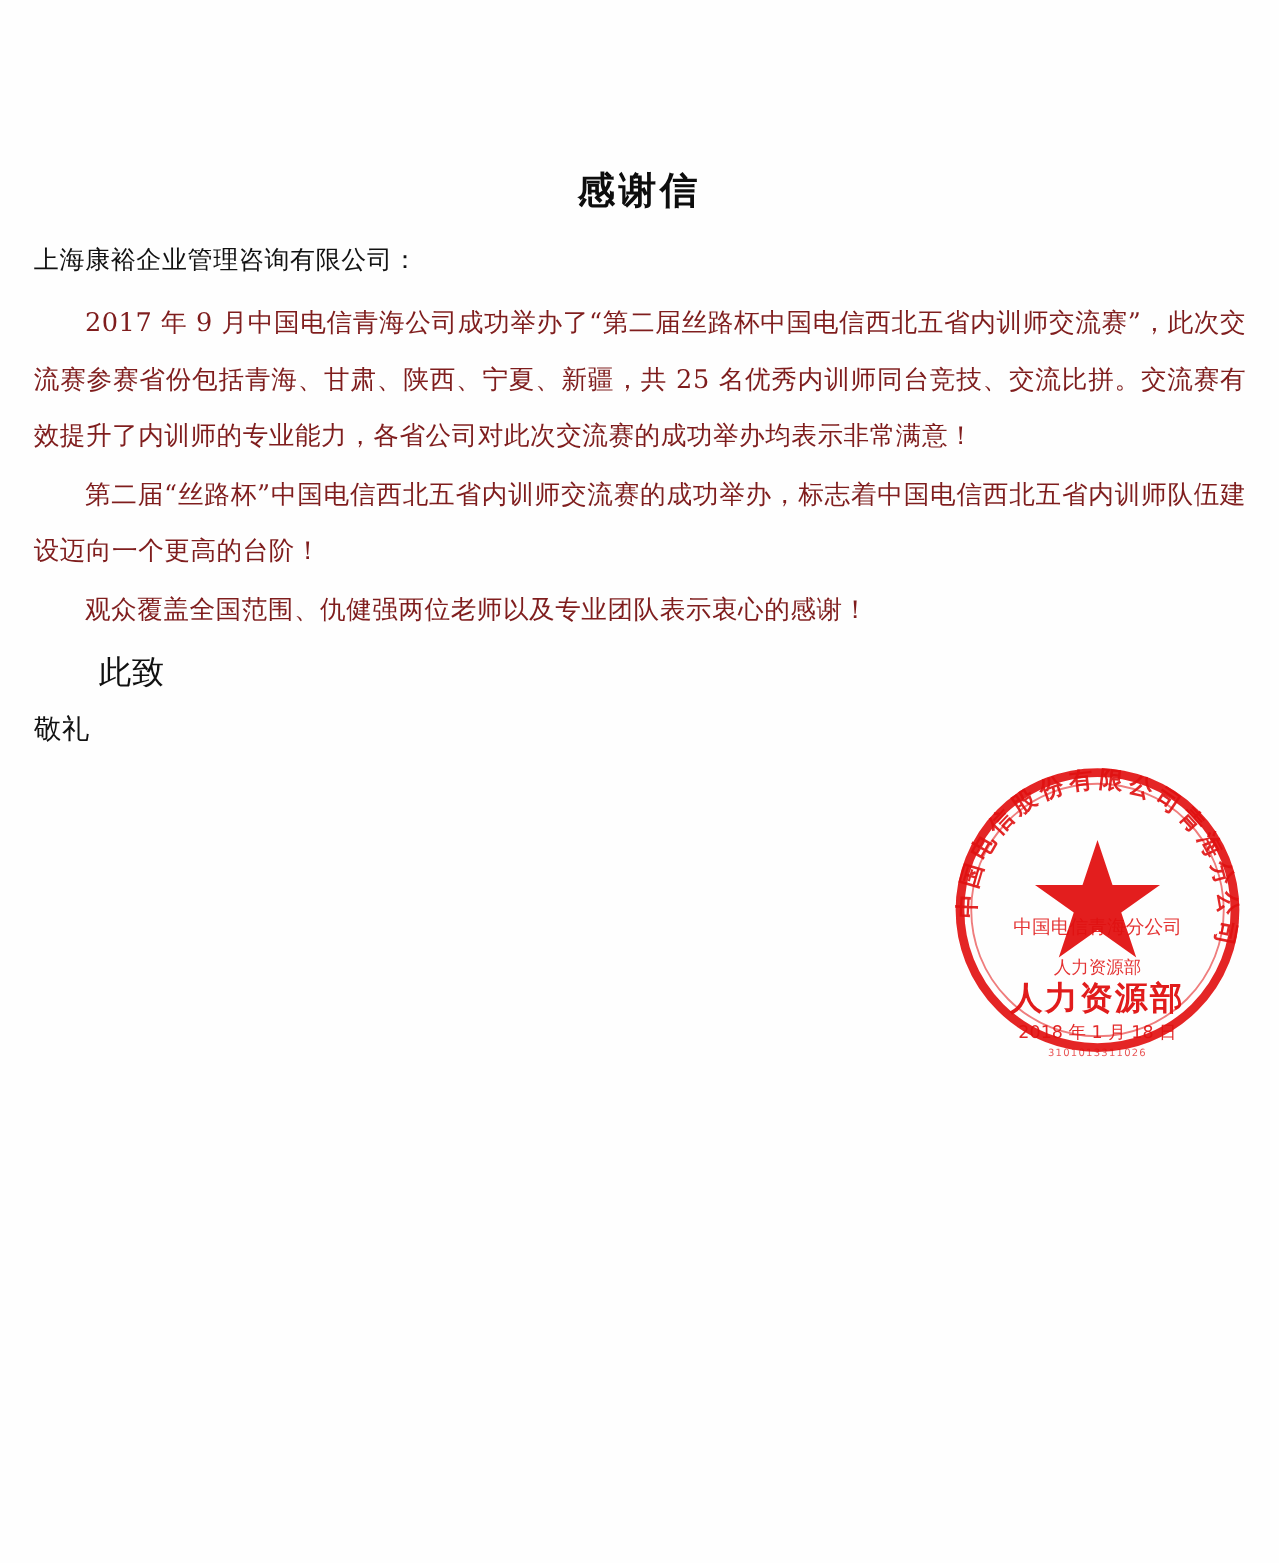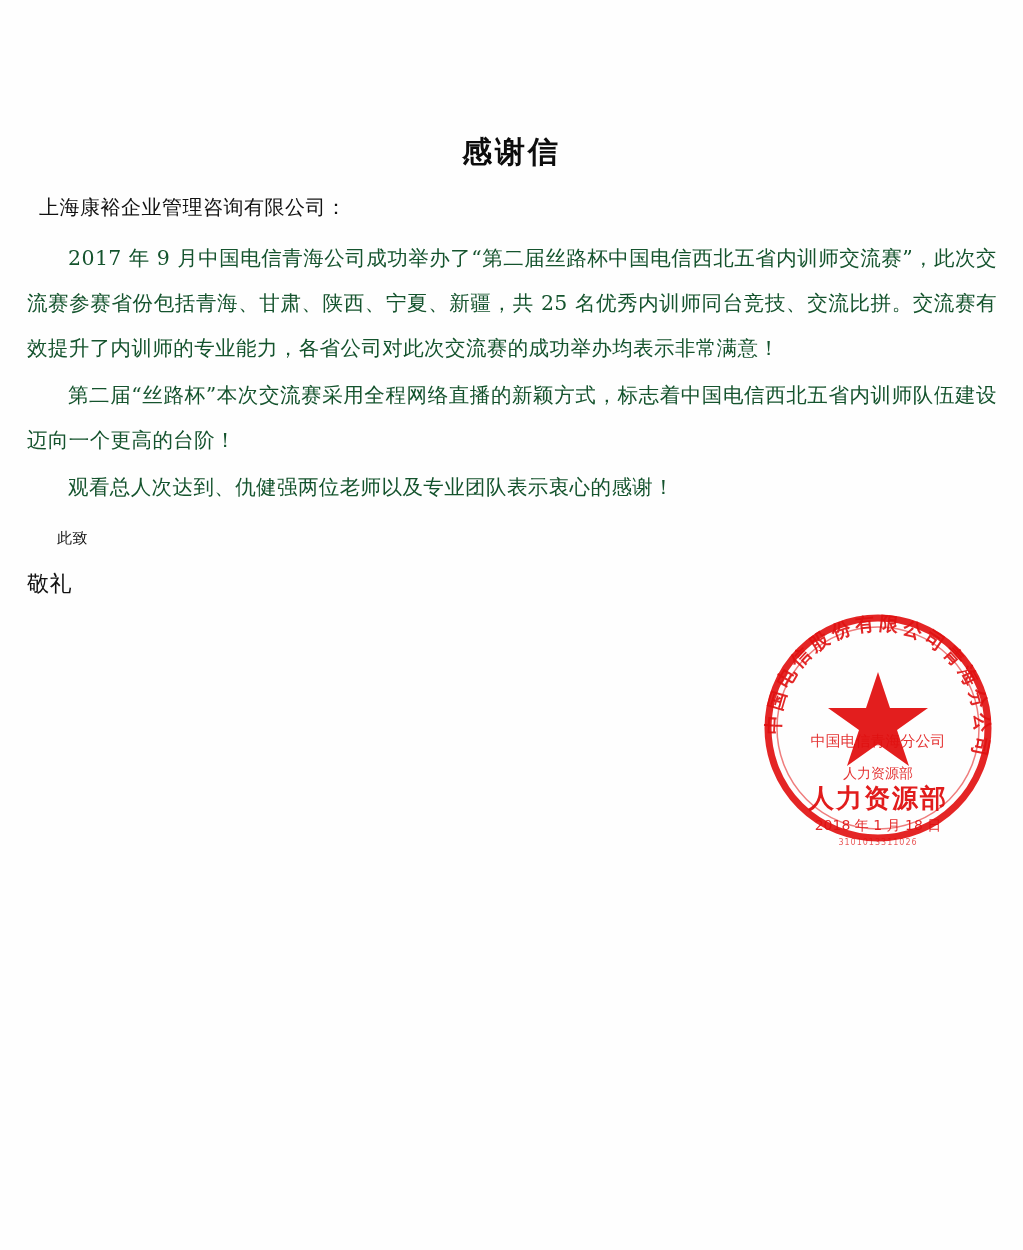--- a/index.html
+++ b/index.html
@@ -44,36 +44,35 @@
     top: 188px;
     width: 970px;
   }
 
   .salutation {
     font-size: 20px;
     line-height: 38px;
     letter-spacing: 0.5px;
     color: #111111;
     margin-bottom: 10px;
-    margin-left: 12px;
   }
 
   .para {
     font-size: 20.5px;
     line-height: 45px;
     text-align: justify;
     text-justify: inter-character;
     text-indent: 2em;
     letter-spacing: 0.4px;
-    color: #14532d;
+    color: #7f1d1d;
     margin: 0 0 2px 0;
   }
 
   .closing-1 {
-    font-size: 15px;
+    font-size: 26px;
     line-height: 45px;
     text-indent: 2em;
     letter-spacing: 0.4px;
     margin-top: 6px;
   }
   .closing-2 {
     font-size: 22px;
     line-height: 45px;
     text-indent: 0;
     letter-spacing: 0.4px;
@@ -102,23 +101,23 @@
 
   <div class="doc-title">感谢信</div>
 
   <div class="body-block">
 
     <div class="salutation">上海康裕企业管理咨询有限公司：</div>
 
     <p class="para">2017 年 9 月中国电信青海公司成功举办了“第二届丝路杯中国电信西北五省内训师交流赛”，此次交流赛参赛省份包括青海、甘肃、陕西、宁夏、新疆，共 25 名优秀内训师同台竞技、交流比拼。交流赛有效提升了内训师的专业能力，各省公司对此次交流赛的成功举办均表示非常满意！</p>
 
 
-    <p class="para">第二届“丝路杯”本次交流赛采用全程网络直播的新颖方式，标志着中国电信西北五省内训师队伍建设迈向一个更高的台阶！</p>
+    <p class="para">第二届“丝路杯”中国电信西北五省内训师交流赛的成功举办，标志着中国电信西北五省内训师队伍建设迈向一个更高的台阶！</p>
 
-    <p class="para">观看总人次达到、仇健强两位老师以及专业团队表示衷心的感谢！</p>
+    <p class="para">观众覆盖全国范围、仇健强两位老师以及专业团队表示衷心的感谢！</p>
 
     <div class="closing-1">此致</div>
 
     <div class="closing-2">敬礼</div>
 
   </div>
 
   <div class="seal">
     <svg class="seal-svg" width="256" height="256" viewBox="0 0 256 256" xmlns="http://www.w3.org/2000/svg">
       <defs>

